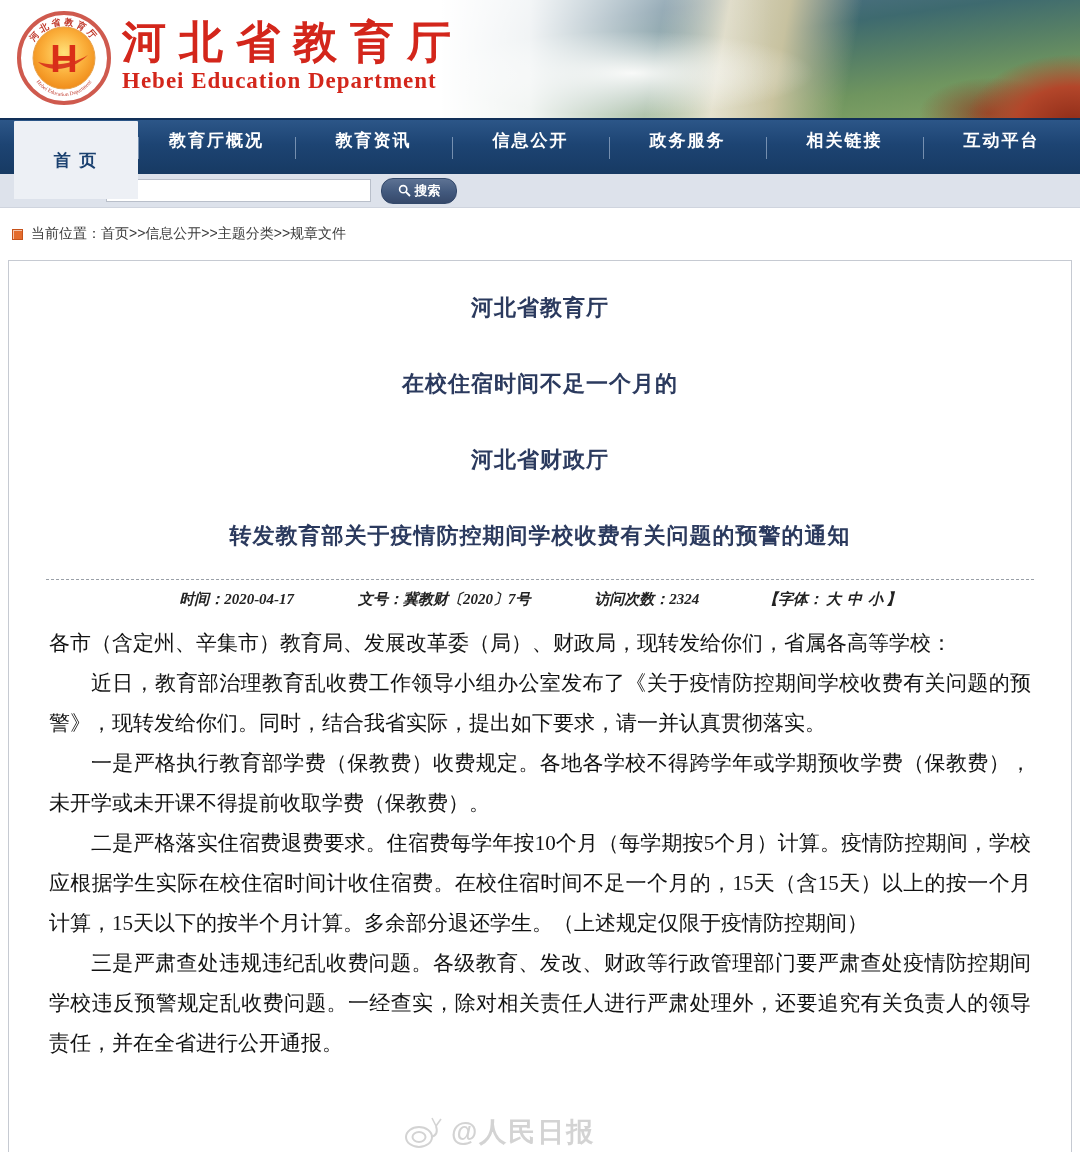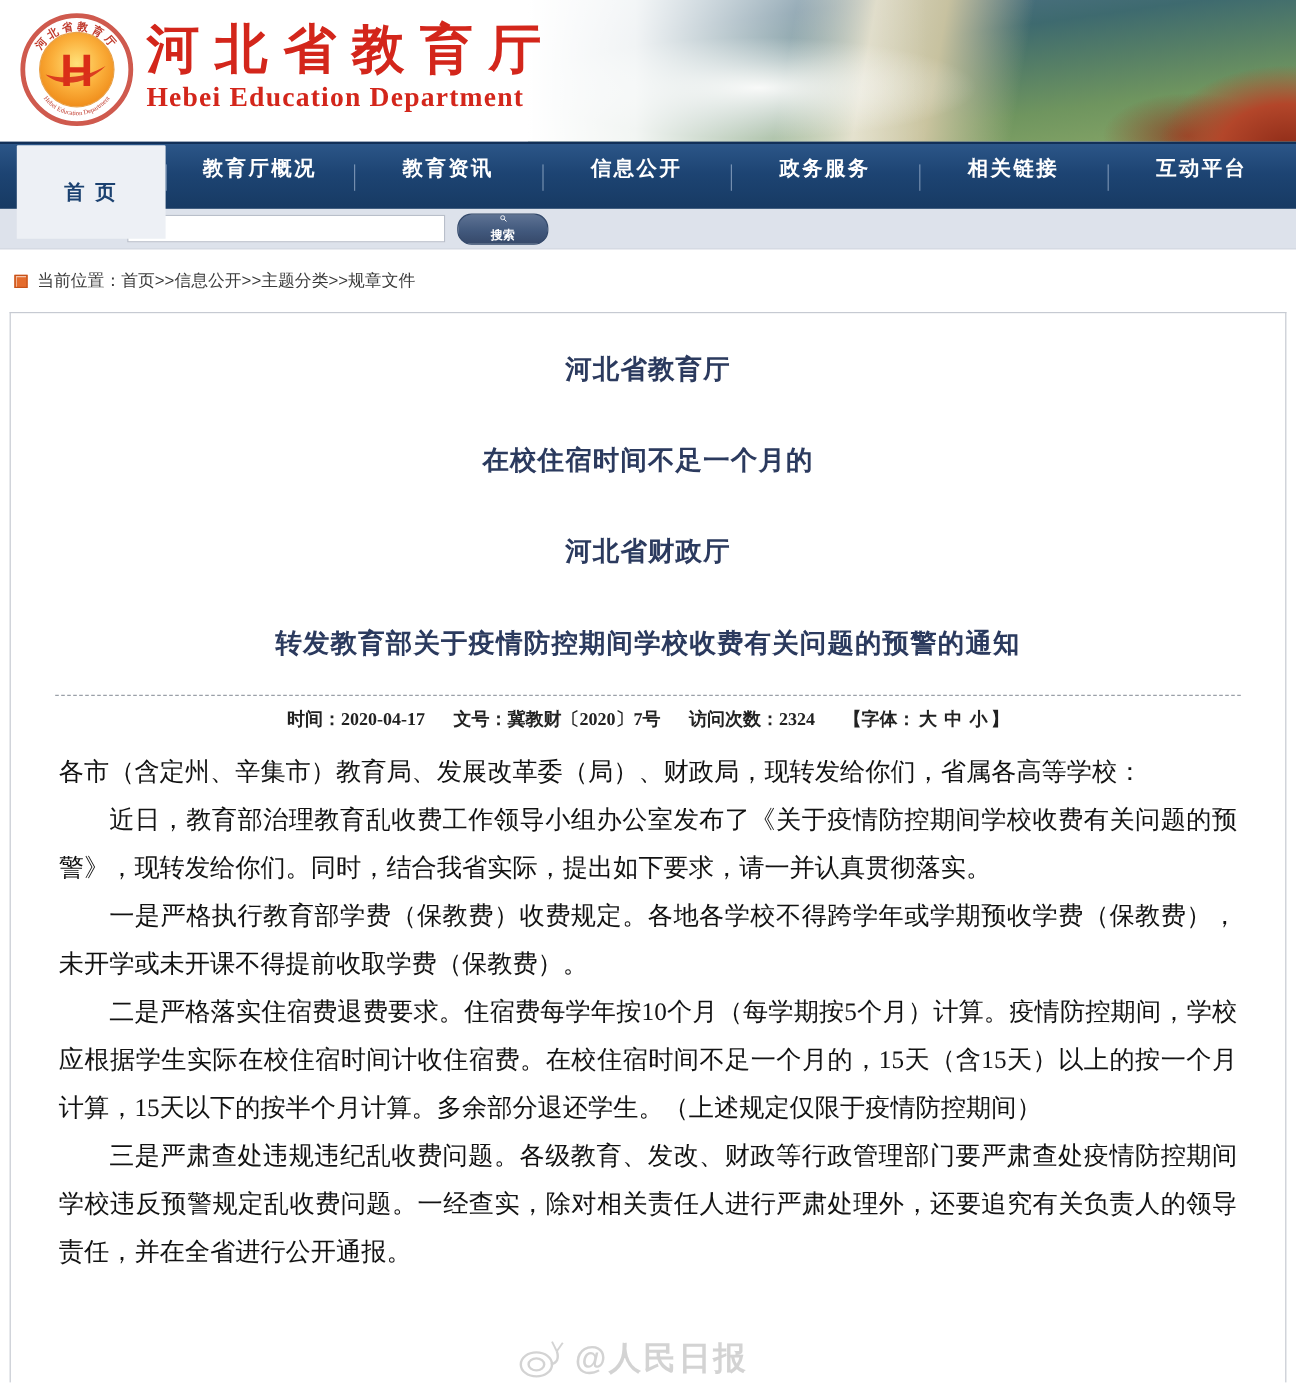--- a/index.html
+++ b/index.html
@@ -25,41 +25,41 @@
   
   .nav { height:56px; background:linear-gradient(180deg,#2c5688 0%, #1d4473 45%, #173a63 100%); border-top:2px solid #123058; display:flex; padding-left:14px; position:relative; z-index:2; }
   .nav-item { flex:1; display:flex; align-items:center; justify-content:center; color:#fff; font-size:17px; font-weight:bold; letter-spacing:2px; cursor:pointer; position:relative; height:40px; }
   .nav-item:not(.active):not(:first-child)::before { content:""; position:absolute; left:0; top:17px; width:1px; height:22px; background:rgba(190,205,228,.55); }
   .nav-item.active { flex:none; width:124px; background:#edf0f5; color:#1b4170; height:78px; margin-top:1px; border-radius:1px 1px 0 0; }
 
   
   .search-row { height:34px; background:#dde2eb; display:flex; align-items:center; padding-left:36px; border-bottom:1px solid #cfd4de; }
   .search-label { font-size:14px; font-weight:bold; color:#333; margin-right:10px; letter-spacing:1px; }
   .search-input { width:265px; height:23px; border:1px solid #b9bfca; background:#fff; padding:0 6px; font-size:13px; }
-  .search-btn { margin-left:10px; width:76px; height:26px; border:1px solid #33496b; border-radius:12px; background:linear-gradient(180deg,#5d7293 0%, #42597d 55%, #36496a 100%); color:#fff; font-size:10px; font-weight:bold; display:flex; align-items:center; justify-content:center; gap:4px; cursor:pointer;flex-direction:column; }
+  .search-btn { margin-left:10px; width:76px; height:26px; border:1px solid #33496b; border-radius:12px; background:linear-gradient(180deg,#5d7293 0%, #42597d 55%, #36496a 100%); color:#fff; font-size:13px; font-weight:bold; display:flex; align-items:center; justify-content:center; gap:4px; cursor:pointer; }
 
   
   .crumb-row { height:52px; background:#fff; display:flex; align-items:center; padding-left:12px; }
   .crumb-icon { width:11px; height:11px; background:#e46c2d; border:1px solid #c6521a; box-shadow:inset 1px 1px 0 rgba(255,255,255,.6); margin-right:8px; }
   .crumb-text { font-size:14px; color:#3a3a3a; }
   .crumb-path { color:#3a3a3a; cursor:pointer; }
 
   
   .panel { margin:0 8px; border:1px solid #c6cad2; border-bottom:none; background:#fff; height:892px; position:relative; padding-top:8px; }
   .doc-title { text-align:center; font-size:22px; font-weight:bold; color:#2b3a5e; letter-spacing:1px; padding:24px 0 22px; font-family:"Liberation Sans","DejaVu Sans",sans-serif; }
   .dashed-sep { border-top:1px dashed #9aa0a8; margin:6px 37px 0; }
   .meta-row { text-align:center; margin-top:10px; font-family:"Liberation Serif","DejaVu Serif",serif; font-size:15px; font-weight:bold; color:#222; }
-  .meta-row .group { margin:0 10px; }
+  .meta-row .group { margin:0 30px;font-style:italic; }
   .font-link { cursor:pointer; margin:0 3px; }
 
   .doc-body { padding:14px 40px 0; font-family:"Liberation Serif","DejaVu Serif",serif; font-size:21px; color:#121212; line-height:40px; text-align:justify; }
   .doc-body p { margin:0; }
   .doc-body p.indent { text-indent:2em; }
 
-  .watermark { position:absolute; bottom:2px; left:420px; display:flex; align-items:flex-end; gap:4px; color:#ccc; opacity:.85; }
+  .watermark { position:absolute; bottom:2px; left:392px; display:flex; align-items:flex-end; gap:4px; color:#ccc; opacity:.85; }
   .watermark .wm-text { font-size:27px; font-weight:bold; letter-spacing:2px; font-family:"Liberation Sans","DejaVu Sans",sans-serif; }
 </style>
 </head>
 <body>
 
 <div class="page">
 
   <div class="header">
     <div class="banner-img"></div>
     <div class="logo-wrap">

